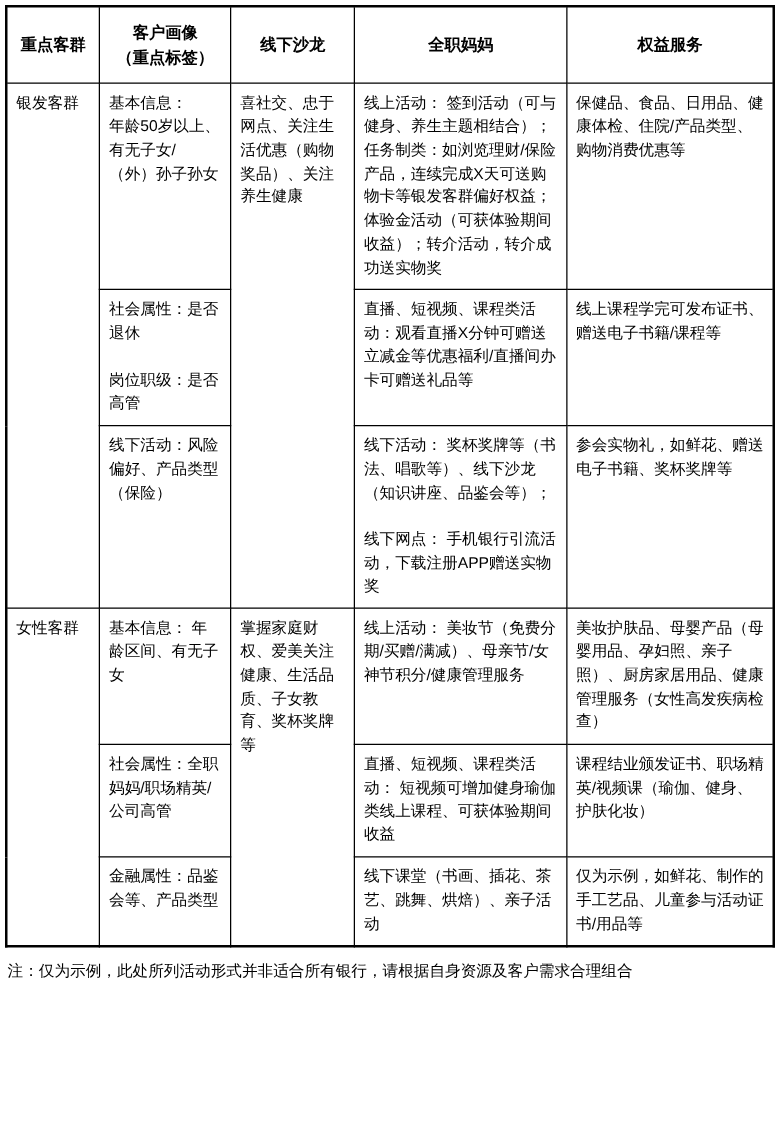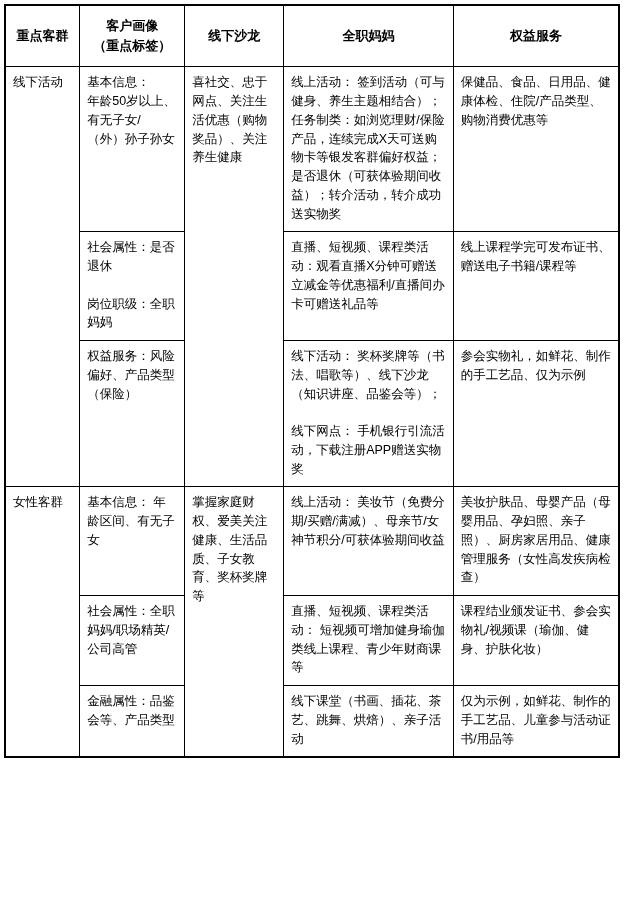--- a/index.html
+++ b/index.html
@@ -104,100 +104,101 @@
           </th>
         <th>
             <span class="cell-text">权益服务</span>
           </th>
       </tr>
     </thead>
     <tbody>
 
       <tr>
         <td class="group-cell" rowspan="3">
-            <span class="cell-text">线下活动</span>
+            <span class="cell-text">银发客群</span>
           </td>
         <td>
             <span class="cell-text">基本信息：
 年龄50岁以上、 有无子女/（外）孙子孙女</span>
           </td>
         <td rowspan="3">
             <span class="cell-text">喜社交、忠于网点、关注生活优惠（购物奖品）、关注养生健康</span>
           </td>
         <td>
-            <span class="cell-text">线上活动： 签到活动（可与健身、养生主题相结合）；任务制类：如浏览理财/保险产品，连续完成X天可送购物卡等银发客群偏好权益；是否退休（可获体验期间收益）；转介活动，转介成功送实物奖</span>
+            <span class="cell-text">线上活动： 签到活动（可与健身、养生主题相结合）；任务制类：如浏览理财/保险产品，连续完成X天可送购物卡等银发客群偏好权益；体验金活动（可获体验期间收益）；转介活动，转介成功送实物奖</span>
           </td>
         <td>
             <span class="cell-text">保健品、食品、日用品、健康体检、住院/产品类型、购物消费优惠等</span>
           </td>
       </tr>
       <tr>
         <td>
             <span class="cell-text">社会属性：是否退休
 
-岗位职级：全职妈妈</span>
+岗位职级：是否高管</span>
           </td>
         <td>
             <span class="cell-text">直播、短视频、课程类活动：观看直播X分钟可赠送立减金等优惠福利/直播间办卡可赠送礼品等</span>
           </td>
         <td>
             <span class="cell-text">线上课程学完可发布证书、赠送电子书籍/课程等</span>
           </td>
       </tr>
       <tr>
         <td>
-            <span class="cell-text">权益服务：风险偏好、产品类型（保险）</span>
+            <span class="cell-text">线下活动：风险偏好、产品类型（保险）</span>
           </td>
         <td>
             <span class="cell-text">线下活动： 奖杯奖牌等（书法、唱歌等）、线下沙龙（知识讲座、品鉴会等）；
 
 线下网点： 手机银行引流活动，下载注册APP赠送实物奖</span>
           </td>
         <td>
-            <span class="cell-text">参会实物礼，如鲜花、制作的手工艺品、仅为示例</span>
+            <span class="cell-text">参会实物礼，如鲜花、赠送电子书籍、奖杯奖牌等</span>
           </td>
       </tr>
 
       <tr class="thick-top">
         <td class="group-cell" rowspan="3">
             <span class="cell-text">女性客群</span>
           </td>
         <td>
             <span class="cell-text">基本信息： 年龄区间、有无子女</span>
           </td>
         <td rowspan="3">
             <span class="cell-text">掌握家庭财权、爱美关注健康、生活品质、子女教育、奖杯奖牌等</span>
           </td>
         <td>
-            <span class="cell-text">线上活动： 美妆节（免费分期/买赠/满减）、母亲节/女神节积分/可获体验期间收益</span>
+            <span class="cell-text">线上活动： 美妆节（免费分期/买赠/满减）、母亲节/女神节积分/健康管理服务</span>
           </td>
         <td>
             <span class="cell-text">美妆护肤品、母婴产品（母婴用品、孕妇照、亲子照）、厨房家居用品、健康管理服务（女性高发疾病检查）</span>
           </td>
       </tr>
       <tr>
         <td>
             <span class="cell-text">社会属性：全职妈妈/职场精英/公司高管</span>
           </td>
         <td>
-            <span class="cell-text">直播、短视频、课程类活动： 短视频可增加健身瑜伽类线上课程、青少年财商课等</span>
-          </td>
-        <td>
-            <span class="cell-text">课程结业颁发证书、参会实物礼/视频课（瑜伽、健身、护肤化妆）</span>
+            <span class="cell-text">直播、短视频、课程类活动： 短视频可增加健身瑜伽类线上课程、可获体验期间收益</span>
+          </td>
+        <td>
+            <span class="cell-text">课程结业颁发证书、职场精英/视频课（瑜伽、健身、护肤化妆）</span>
           </td>
       </tr>
       <tr>
         <td>
             <span class="cell-text">金融属性：品鉴会等、产品类型</span>
           </td>
         <td>
             <span class="cell-text">线下课堂（书画、插花、茶艺、跳舞、烘焙）、亲子活动</span>
           </td>
         <td>
             <span class="cell-text">仅为示例，如鲜花、制作的手工艺品、儿童参与活动证书/用品等</span>
           </td>
       </tr>
 
     </tbody>
   </table>
 
+  <div class="note">注：仅为示例，此处所列活动形式并非适合所有银行，请根据自身资源及客户需求合理组合</div>
 
 </div>
 
 </body></html>

